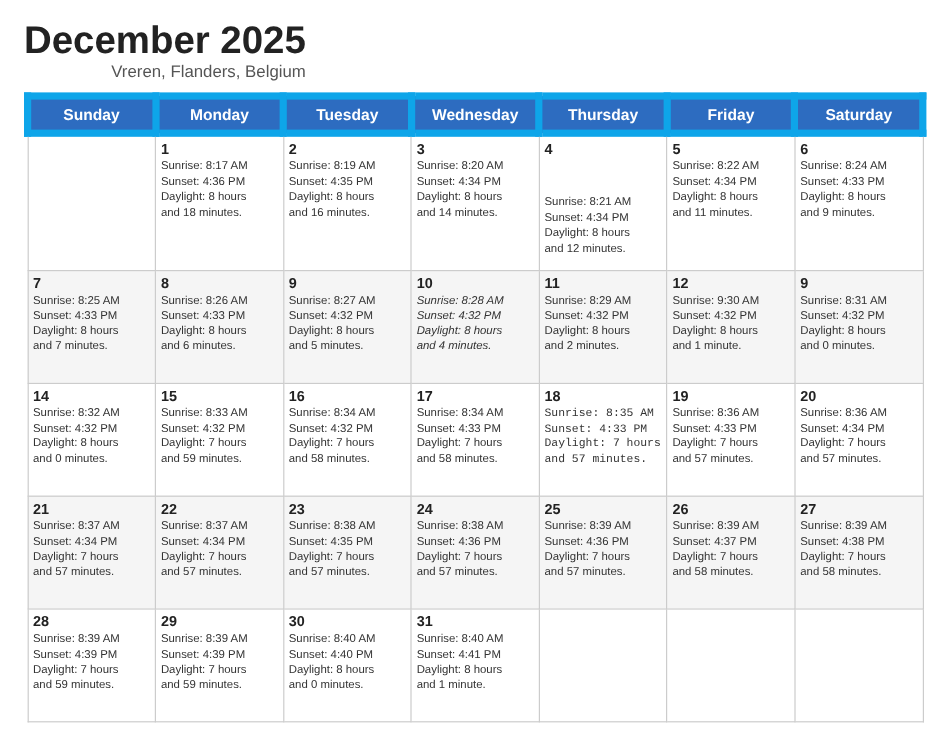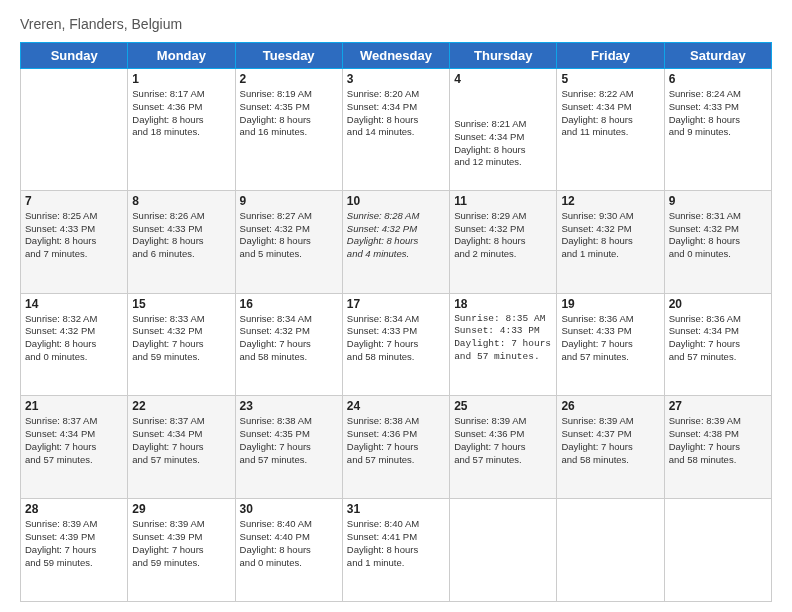--- a/index.html
+++ b/index.html
@@ -60,21 +60,21 @@
       border-collapse: collapse;
       width: 100%;
       table-layout: fixed;
     }
     .calendar th {
       background: #2d6cc0;
       color: #fff;
       text-align: center;
       padding: 5px 2px;
       font-size: 13px;
-      border: 1px solid #0ea5e9;
+      border: 6px solid #0ea5e9;
     }
     .calendar td {
       vertical-align: top;
       border: 1px solid #ccc;
       padding: 3px 4px;
       font-size: 10px;
       color: #333;
       height: 88px;
     }
     .day-num {
@@ -101,20 +101,21 @@
     .calendar thead tr th {
       background: #2d6cc0;
     }
   </style>
 </head>
 <body>
 
 <div class="page">
   <div class="header">
     <div class="title-block">
+      <div class="month-title">December 2025</div>
       <div class="location">Vreren, Flanders, Belgium</div>
     </div>
   </div>
 
   <table class="calendar">
     <thead>
       <tr id="header-row">
           <th>Sunday</th>
           <th>Monday</th>
           <th>Tuesday</th>

